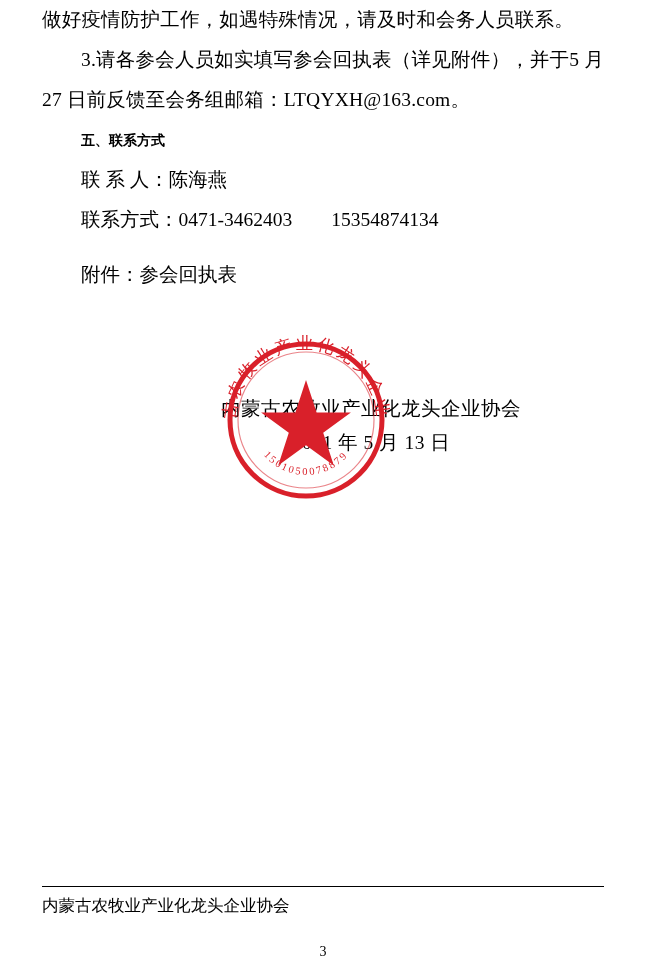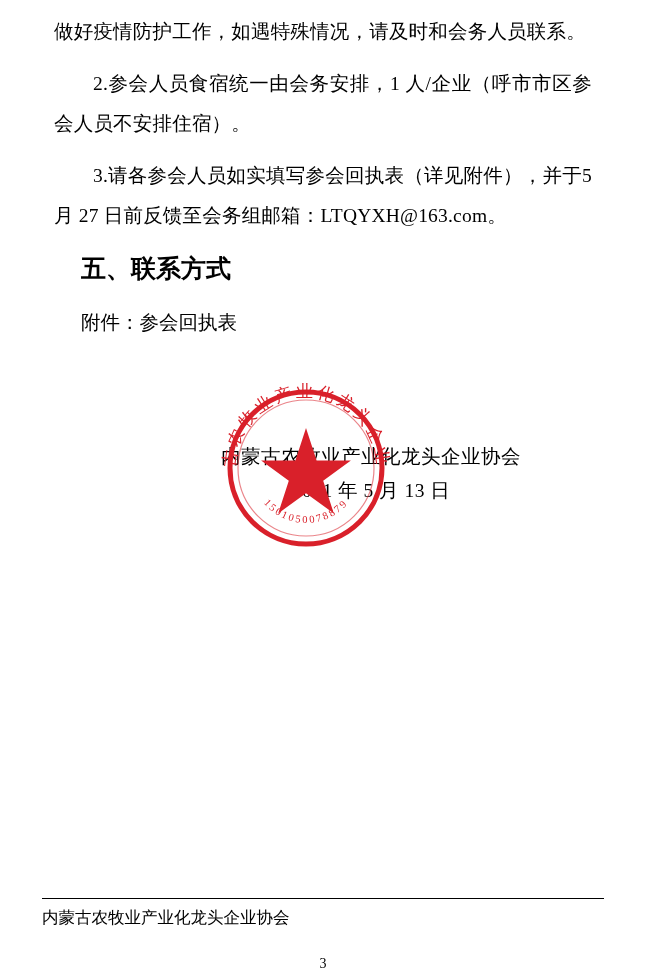--- a/index.html
+++ b/index.html
@@ -22,28 +22,28 @@
     box-sizing: border-box;
     padding: 0 42px;
   }
   .body-text {
     font-size: 19.5px;
     line-height: 40px;
     text-align: justify;
     letter-spacing: 0.2px;
   }
   .para {
-    margin: 12px;
+    margin: 0;
     text-indent: 0;
   }
   .indent2 {
     text-indent: 39px;
   }
   .section-head {
-    font-size: 25px;
+    font-size: 14px;
     line-height: 40px;
     font-weight: bold;
     font-family: "Liberation Sans", "DejaVu Sans", sans-serif;
     text-indent: 39px;
     margin: 0;
   }
   .contact-line {
     font-size: 19.5px;
     line-height: 40px;
     text-indent: 39px;
@@ -112,27 +112,28 @@
     font-family: "Liberation Serif", "DejaVu Serif", serif;
   }
 </style>
 </head>
 <body>
 
 <div class="page">
 
   <div class="body-text">
     <p class="para">做好疫情防护工作，如遇特殊情况，请及时和会务人员联系。</p>
-    <p class="para indent2">2.参会人员食宿统一由会务安排，1 人/企业（呼市市区参会人员不安排住宿）。</p>
     <p class="para indent2">3.请各参会人员如实填写参会回执表（详见附件），并于5 月 27 日前反馈至会务组邮箱：LTQYXH@163.com。</p>
   </div>
 
   <div class="section-head">五、联系方式</div>
 
   <div>
+    <div class="contact-line"><span>联 系 人：</span><span>陈海燕</span></div>
+    <div class="contact-line"><span>联系方式：</span><span>0471-3462403        15354874134</span></div>
   </div>
 
   <div class="spacer-sm"></div>
 
   <div class="attachment">附件：参会回执表</div>
 
   <div class="signature-block">
     <div class="seal">
       <svg viewBox="0 0 180 180" width="180" height="180" aria-hidden="true">
         <defs>

